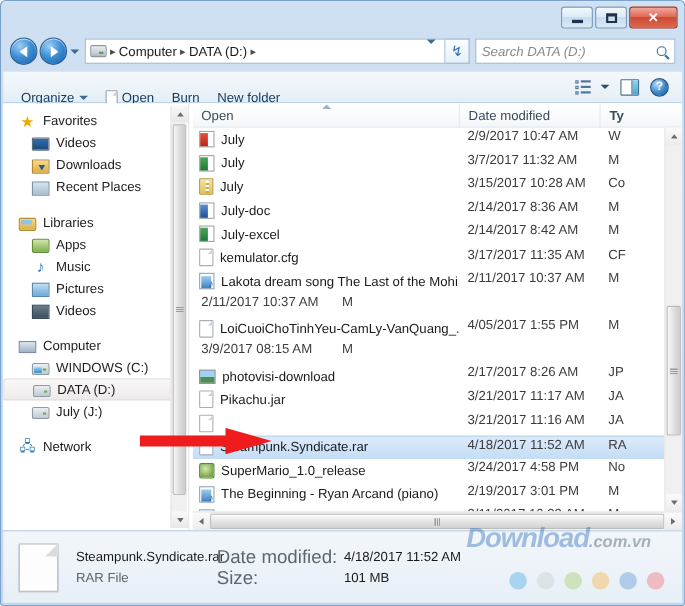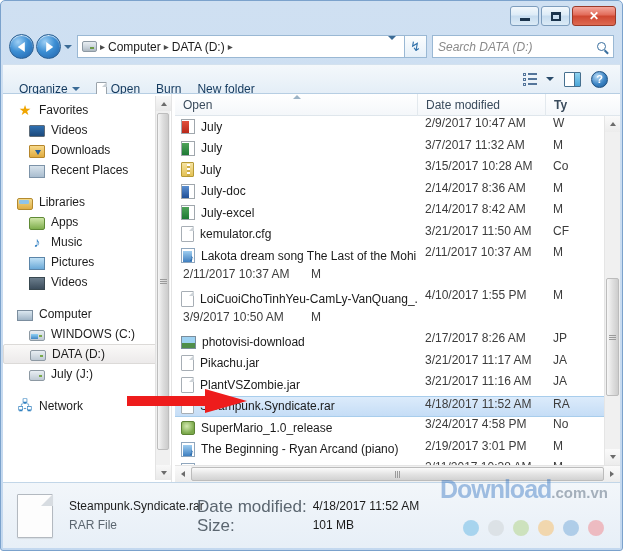--- a/index.html
+++ b/index.html
@@ -401,22 +401,22 @@
   .det-cols { display: flex; margin-left: 16px; align-items: flex-start; }
   .det-col1 { width: 128px; }
   .det-line { font-size: 12px; line-height: 19px; color: #1b1b1b; white-space: nowrap; }
   .det-line.sub { color: #5b6670; }
   .det-grid { display: grid; grid-template-columns: auto auto; column-gap: 6px; }
   .det-lbl { font-size: 17px; color: #5b6670; line-height: 19px; text-align: left; white-space: nowrap; }
   .det-val { font-size: 12px; color: #1b1b1b; line-height: 19px; white-space: nowrap; }
 
   
   .wm {
-    position: absolute; right: 14px; bottom: 46px;
-    font-size: 25px; font-weight: bold; 
+    position: absolute; right: 30px; bottom: 46px;
+    font-size: 25px; font-weight: bold; font-style: italic;
     color: rgba(42,110,190,.42); letter-spacing: -1px;
     pointer-events: none; white-space: nowrap;
   }
   .wm small { font-size: 15px; color: rgba(70,90,110,.45); letter-spacing: 0; }
   .dots { position: absolute; right: 18px; bottom: 14px; display: flex; gap: 9px; }
   .dot { width: 16px; height: 16px; border-radius: 50%; opacity: .62; }
 
   
   .arrow-wrap { position: absolute; left: 126px; top: 388px; width: 124px; height: 24px; pointer-events: none; }
 </style>
@@ -649,45 +649,45 @@
               <span>July-excel</span>
             </div>
             <div class="cell-date">2/14/2017 8:42 AM</div>
             <div class="cell-type">M</div>
           </div>
           <div class="row">
             <div class="cell-name">
               <span class="fico fico-blank"></span>
               <span>kemulator.cfg</span>
             </div>
-            <div class="cell-date">3/21/2017 11:50 AM</div>
+            <div class="cell-date">3/17/2017 11:35 AM</div>
             <div class="cell-type">CF</div>
           </div>
           <div class="row">
             <div class="cell-name">
               <span class="fico fico-media"></span>
               <span>Lakota dream song The Last of the Mohi...</span>
             </div>
             <div class="cell-date">2/11/2017 10:37 AM</div>
             <div class="cell-type">M</div>
           </div>
           <div class="row">
             <div class="cell-date">2/11/2017 10:37 AM</div>
             <div class="cell-type">M</div>
           </div>
           <div class="row">
             <div class="cell-name">
               <span class="fico fico-blank"></span>
               <span>LoiCuoiChoTinhYeu-CamLy-VanQuang_...</span>
             </div>
-            <div class="cell-date">4/10/2017 1:55 PM</div>
+            <div class="cell-date">4/05/2017 1:55 PM</div>
             <div class="cell-type">M</div>
           </div>
           <div class="row">
-            <div class="cell-date">3/9/2017 10:50 AM</div>
+            <div class="cell-date">3/9/2017 08:15 AM</div>
             <div class="cell-type">M</div>
           </div>
           <div class="row">
             <div class="cell-name">
               <span class="fico fico-img"></span>
               <span>photovisi-download</span>
             </div>
             <div class="cell-date">2/17/2017 8:26 AM</div>
             <div class="cell-type">JP</div>
           </div>
@@ -695,21 +695,20 @@
             <div class="cell-name">
               <span class="fico fico-blank"></span>
               <span>Pikachu.jar</span>
             </div>
             <div class="cell-date">3/21/2017 11:17 AM</div>
             <div class="cell-type">JA</div>
           </div>
           <div class="row">
             <div class="cell-name">
               <span class="fico fico-blank"></span>
-              <span>PlantVSZombie.jar</span>
             </div>
             <div class="cell-date">3/21/2017 11:16 AM</div>
             <div class="cell-type">JA</div>
           </div>
           <div class="row sel">
             <div class="cell-name">
               <span class="fico fico-blank"></span>
               <span>Steampunk.Syndicate.rar</span>
             </div>
             <div class="cell-date">4/18/2017 11:52 AM</div>

